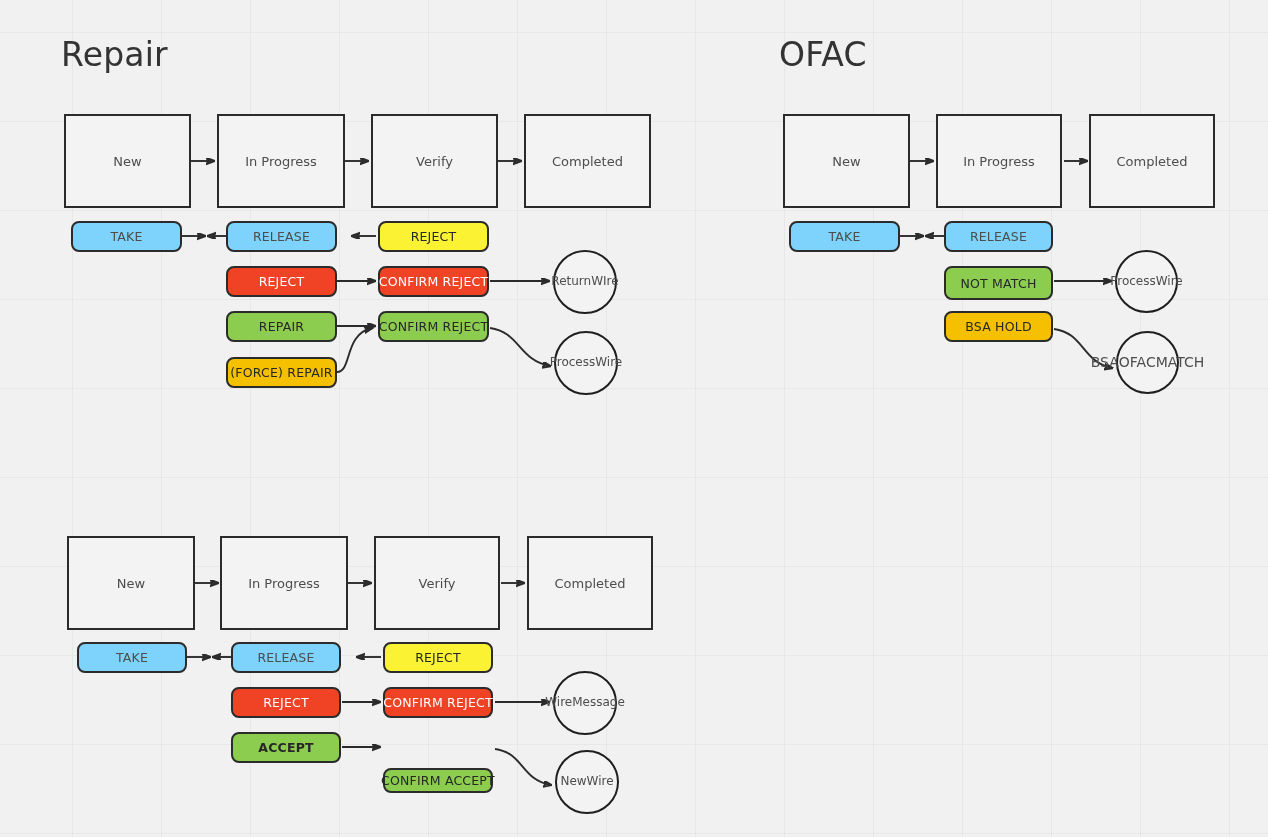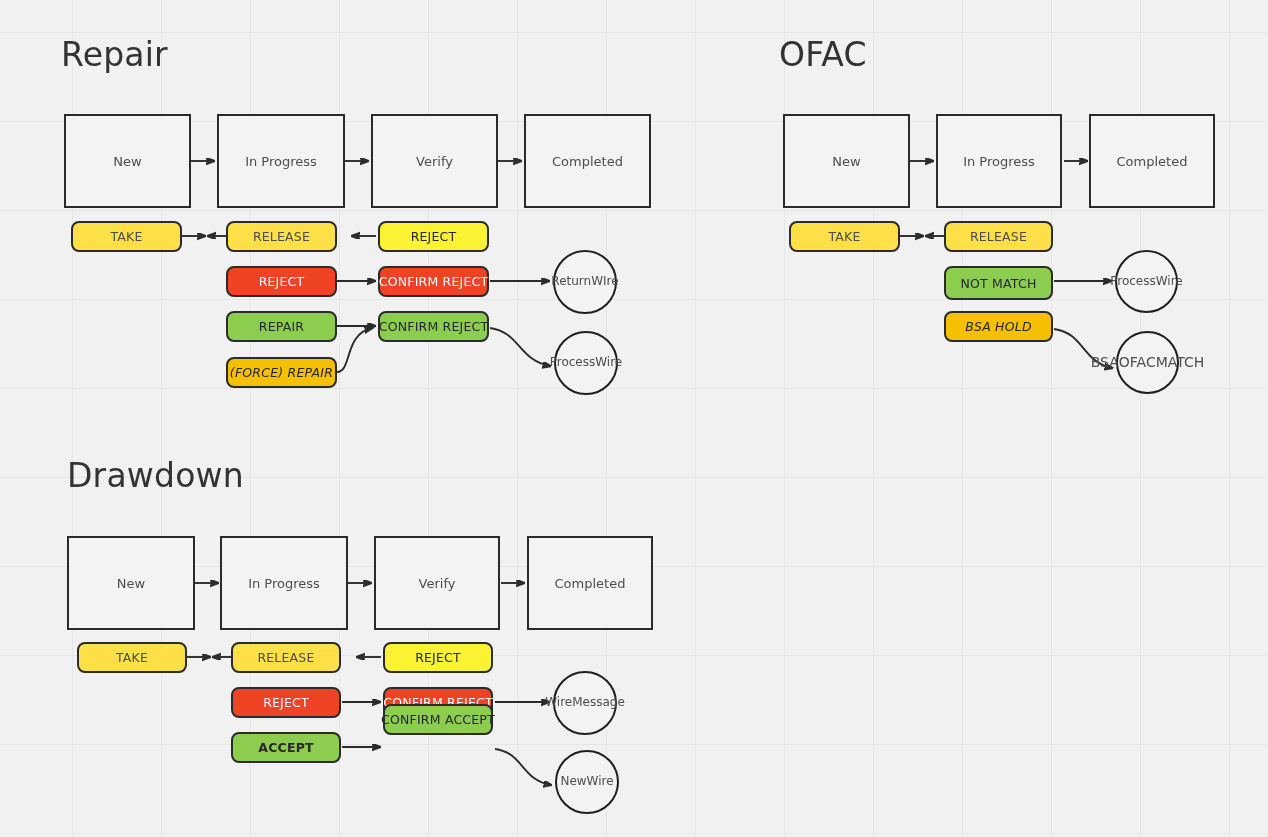--- a/index.html
+++ b/index.html
@@ -50,25 +50,25 @@
 
   
   .btn{
     border:2px solid #2b2b2b;
     border-radius:8px;
     font-size:12.5px;
     letter-spacing:.2px;
     white-space:nowrap;
     box-sizing:border-box;
   }
-  .btn-plain{background:#fde047;color:#4d4d4d;}
+  .btn-plain{background:#7dd3fc;color:#4d4d4d;}
   .btn-yellow{background:#fcf234;color:#272727;}
   .btn-red{background:#f04224;color:#ffffff;}
   .btn-green{background:#8ccd50;color:#272727;}
-  .btn-gold{background:#f5c000;color:#272727;font-style:italic;}
+  .btn-gold{background:#f5c000;color:#272727;}
 
   
   .circ{
     border:2px solid #1f1f1f;
     background:#f3f3f3;
     border-radius:50%;
     font-size:12px;
     color:#4d4d4d;
     line-height:1.28;
     flex-direction:row;
@@ -180,36 +180,35 @@
   <div class="node circ" style="left:1115px;top:250px;width:63px;height:63px;">
     <span>Process</span>
     <span>Wire</span>
   </div>
   <div class="node circ" style="left:1116px;top:331px;width:63px;height:63px;font-size:14px;">
     <span>BSA</span>
     <span>OFAC</span>
     <span>MATCH</span>
   </div>
 
-  <div class="sec-title" style="left:67px;top:459px;">Drawdown</div>
 
   <div class="node state" style="left:67px;top:536px;width:128px;height:94px;">New</div>
   <div class="node state" style="left:220px;top:536px;width:128px;height:94px;">In Progress</div>
   <div class="node state" style="left:374px;top:536px;width:126px;height:94px;">Verify</div>
   <div class="node state" style="left:527px;top:536px;width:126px;height:94px;">Completed</div>
 
   <div class="node btn btn-plain" style="left:77px;top:642px;width:110px;height:31px;">TAKE</div>
   <div class="node btn btn-plain" style="left:231px;top:642px;width:110px;height:31px;">RELEASE</div>
   <div class="node btn btn-yellow" style="left:383px;top:642px;width:110px;height:31px;">REJECT</div>
 
   <div class="node btn btn-red" style="left:231px;top:687px;width:110px;height:31px;">REJECT</div>
   <div class="node btn btn-red" style="left:383px;top:687px;width:110px;height:31px;">CONFIRM REJECT</div>
 
   <div class="node btn btn-green" style="left:231px;top:732px;width:110px;height:31px;font-weight:bold;">ACCEPT</div>
-  <div class="node btn btn-green" style="left:383px;top:704px;width:110px;height:31px;">CONFIRM ACCEPT</div>
+  <div class="node btn btn-green" style="left:383px;top:768px;width:110px;height:25px;">CONFIRM ACCEPT</div>
 
   <div class="node circ" style="left:553px;top:671px;width:64px;height:64px;">
     <span>Wire</span>
     <span>Message</span>
   </div>
   <div class="node circ" style="left:555px;top:750px;width:64px;height:64px;">
     <span>New</span>
     <span>Wire</span>
   </div>
 

